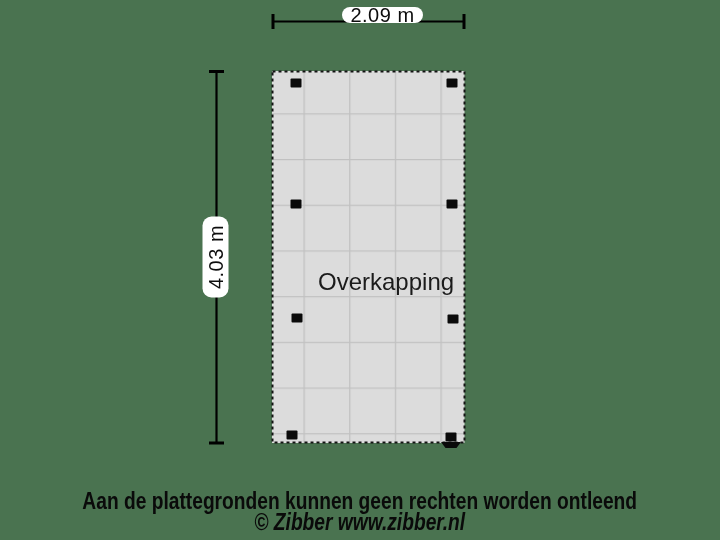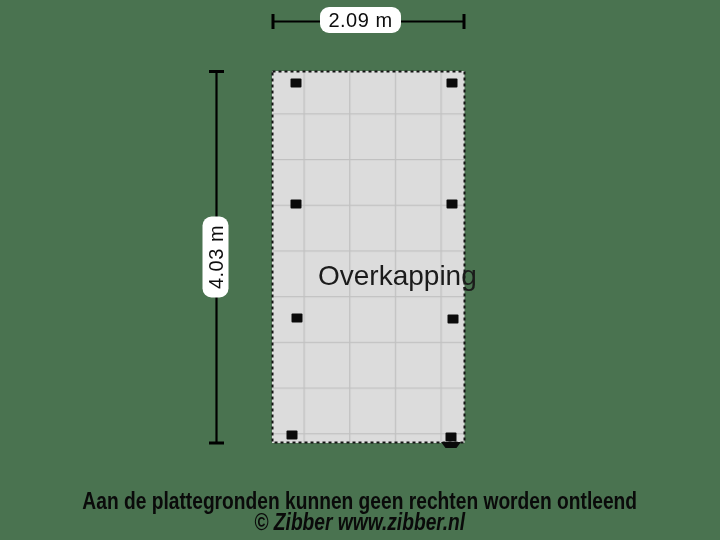--- a/index.html
+++ b/index.html
@@ -7,25 +7,25 @@
     position:relative; width:720px; height:540px;
     background:#4A7350; overflow:hidden;
     font-family:"Liberation Sans", sans-serif;
   }
   svg.plan { position:absolute; left:0; top:0; }
   .dim-label {
     position:absolute; background:#ffffff; border-radius:9px;
     display:flex; align-items:center; justify-content:center;
     font-size:20px; color:#0d0d0d; letter-spacing:0.5px;
   }
-  .dim-top  { left:320px; top:7px;  width:81px; height:26px; }
+  .dim-top  { left:342px; top:7px;  width:81px; height:16px; }
   .dim-left { left:175px; top:244px; width:81px; height:26px; transform:rotate(-90deg); }
   .room-label {
-    position:absolute; left:318px; top:260px;
-    font-size:28px; color:#1b1b1b;
+    position:absolute; left:318px; top:268px;
+    font-size:24px; color:#1b1b1b;
   }
   .footer-line {
     position:absolute; left:0; width:720px; text-align:center;
     font-size:24px; font-weight:bold; color:#0a0a0a; line-height:22px;
   }
   .footer-line .squeeze {
     display:inline-block; transform:scaleX(0.8); transform-origin:50% 50%;
     white-space:nowrap;
   }
   .f1 { top:490px; }

